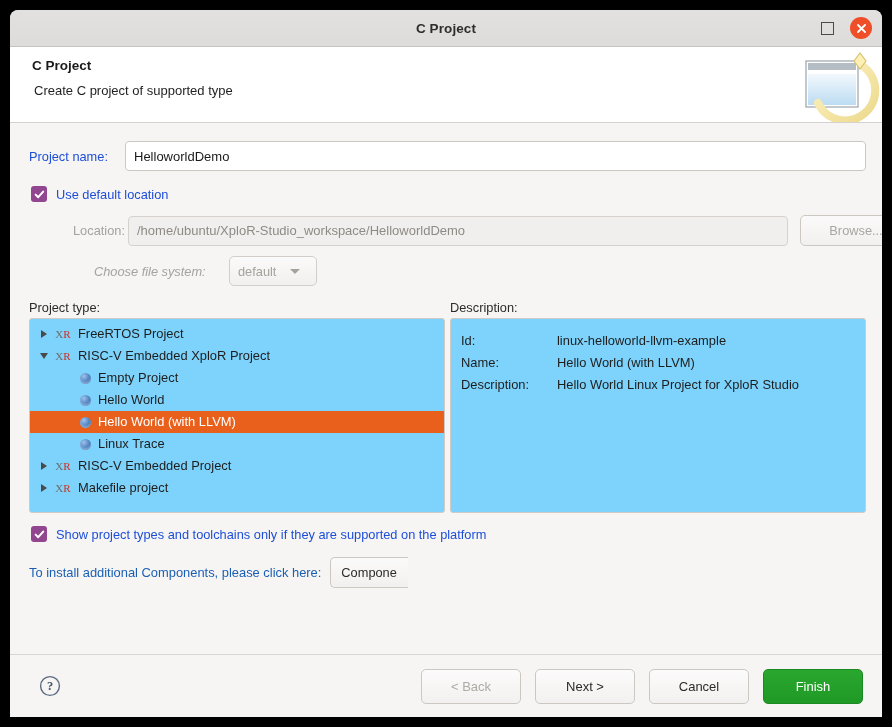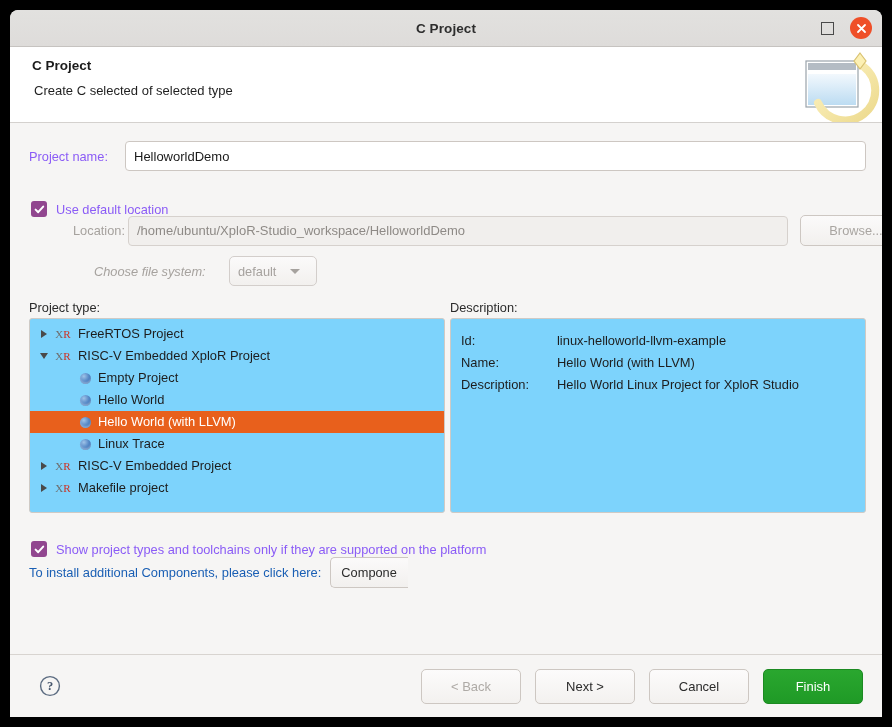--- a/index.html
+++ b/index.html
@@ -97,21 +97,21 @@
   .body {
     flex: 1 1 auto;
     position: relative;
     background: #f6f5f4;
   }
 
   .row { position: absolute; display: flex; align-items: center; }
 
   .lbl {
     font-size: 12.8px;
-    color: #8b5cf6;
+    color: #1d4ed8;
   }
   .lbl.dim { color: #a6a29e; }
 
   .textfield {
     box-sizing: border-box;
     background: #ffffff;
     border: 1px solid #cdc7c2;
     border-radius: 4px;
     font-size: 13px;
     color: #1a1a1a;
@@ -159,21 +159,21 @@
     gap: 14px;
   }
   .combo .arrow {
     width: 0; height: 0;
     border-left: 5px solid transparent;
     border-right: 5px solid transparent;
     border-top: 5.5px solid #a6a29e;
   }
 
   
-  .cbrow { display: flex; align-items: center; gap: 9px; margin-top: 15px; }
+  .cbrow { display: flex; align-items: center; gap: 9px; }
   .checkbox {
     width: 16px; height: 16px;
     border-radius: 3px;
     background: #8c4a8c;
     background: #91468f;
     display: flex; align-items: center; justify-content: center;
     flex: 0 0 16px;
     cursor: pointer;
   }
   .checkbox svg { display:block; }
@@ -312,21 +312,21 @@
       <div class="btn-close">
         <svg width="11" height="11" viewBox="0 0 11 11">
           <path d="M2 2 L9 9 M9 2 L2 9" stroke="#ffffff" stroke-width="1.8" stroke-linecap="round" fill="none"></path>
         </svg>
       </div>
     </div>
   </div>
 
   <div class="wiz-header">
     <div class="wiz-title">C Project</div>
-    <div class="wiz-sub">Create C selected of selected type</div>
+    <div class="wiz-sub">Create C project of supported type</div>
     <div class="wiz-banner">
       <svg width="88" height="75" viewBox="0 0 88 75">
         <defs>
           <linearGradient id="glass" x1="0" y1="0" x2="0" y2="1">
             <stop offset="0%" stop-color="#f2f8fd"></stop>
             <stop offset="100%" stop-color="#bcdcf2"></stop>
           </linearGradient>
           <linearGradient id="swoosh" x1="0" y1="0" x2="1" y2="1">
             <stop offset="0%" stop-color="#fdf3c2"></stop>
             <stop offset="100%" stop-color="#ecd98c"></stop>

